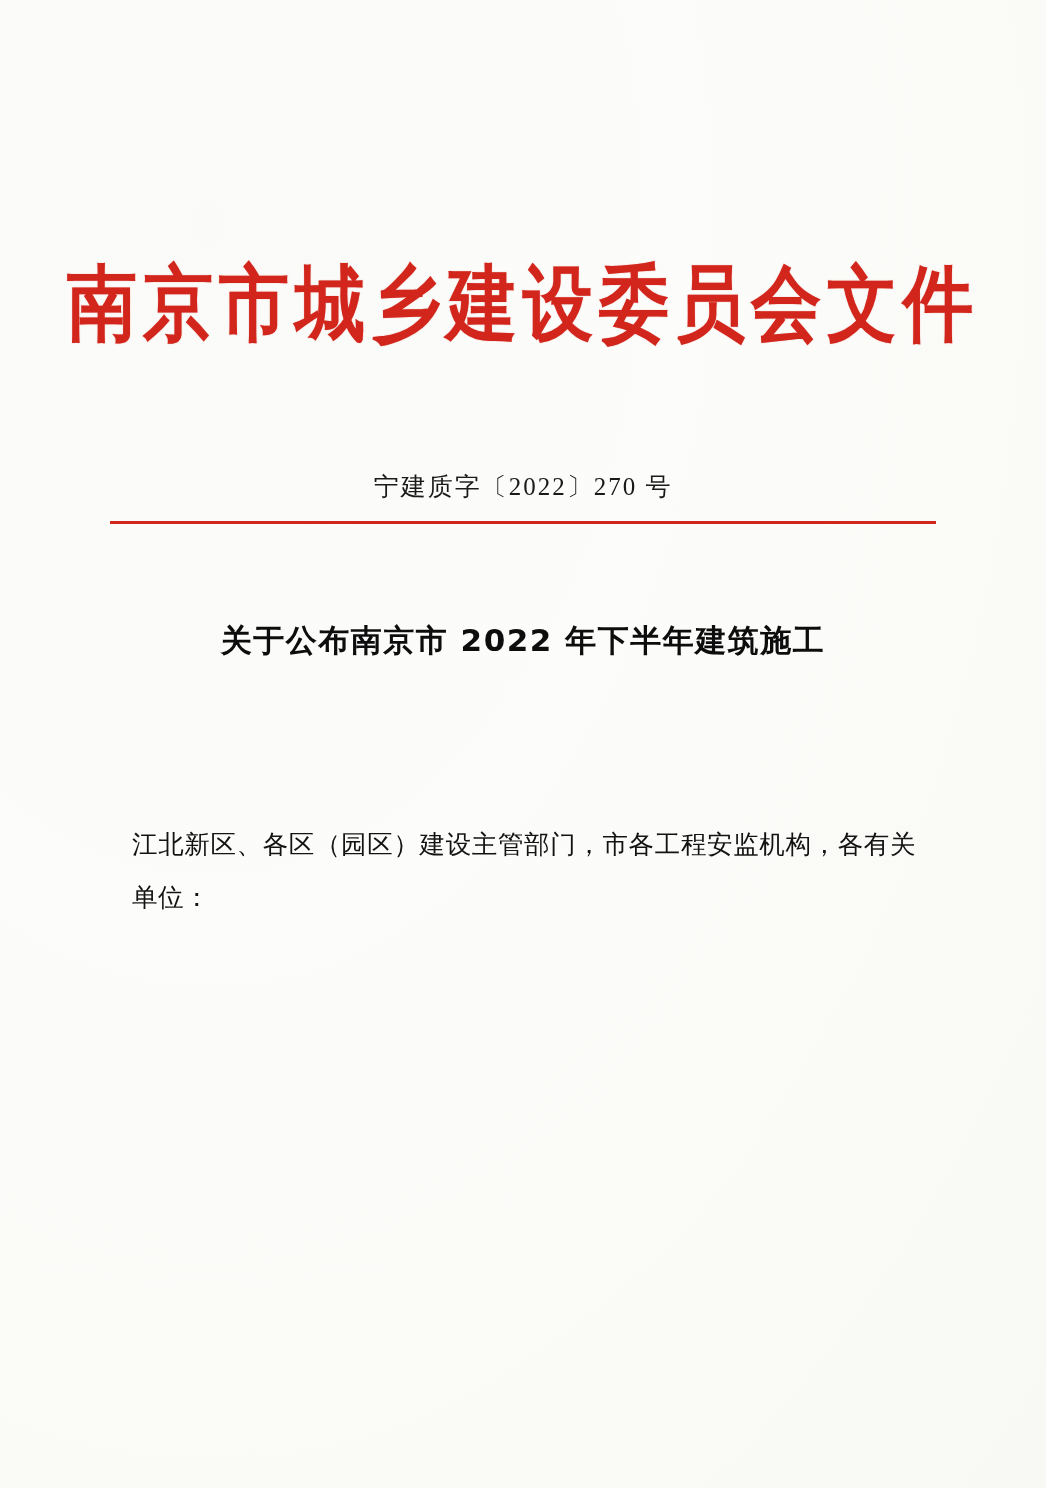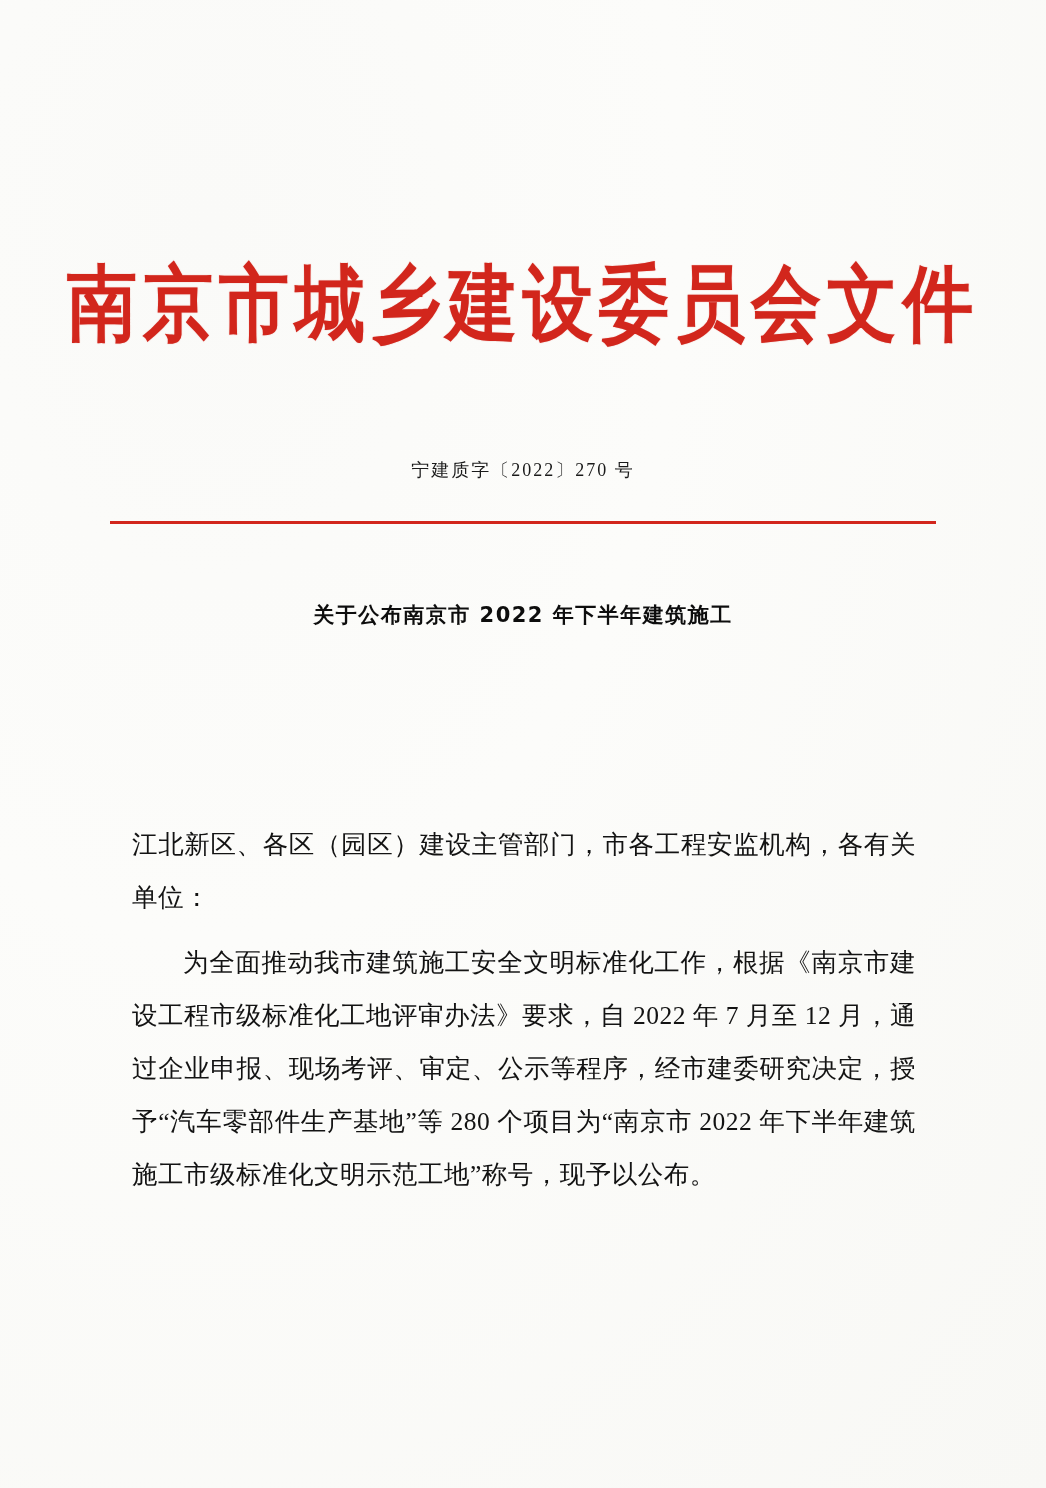--- a/index.html
+++ b/index.html
@@ -50,50 +50,50 @@
     line-height: 1.05;
     transform: scaleY(1.18);
     transform-origin: center center;
     white-space: nowrap;
     text-shadow: 0 0 1px rgba(210,38,28,0.5);
   }
 
   
   .doc-number {
     position: absolute;
-    top: 458px;
+    top: 470px;
     left: 0;
     width: 100%;
     text-align: center;
     font-family: "Liberation Serif", serif;
-    font-size: 18px;
+    font-size: 25px;
     letter-spacing: 2px;
     color: #1a1a1a;
   }
 
   
   .red-rule {
     position: absolute;
     top: 521px;
     left: 110px;
     width: 826px;
     height: 3px;
     background: #d2261c;
   }
 
   
   .doc-title {
     position: absolute;
-    top: 596px;
+    top: 612px;
     left: 120px;
     width: 806px;
     text-align: center;
     font-family: "DejaVu Sans", sans-serif;
     font-weight: bold;
-    font-size: 21px;
+    font-size: 31px;
     line-height: 1.85;
     letter-spacing: 1.5px;
     color: #0d0d0d;
   }
   .doc-title .line {
     display: block;
     white-space: nowrap;
   }
 
   
@@ -132,17 +132,16 @@
     <div class="doc-number">宁建质字〔2022〕270 号</div>
 
     <div class="red-rule"></div>
 
     <div class="doc-title">
       <span class="line">关于公布南京市 2022 年下半年建筑施工</span>
     </div>
 
     <div class="body-text">
       <p>江北新区、各区（园区）建设主管部门，市各工程安监机构，各有关单位：</p>
-      <p class="indent">为全面推动我市建筑施工安全文明标准化工作，根据《南京市建设工程市级标准化工地评审办法》要求，自 2022 年 7 月至 12 月，通过企业申报、现场考评、审定、公示等程序，经市建委研究决定，授予“汽车零部件生产基地”等 280 个项目为“南京市 2022 年下半年建筑施工市级标准化文明示范工地”称号，现予以公布。</p>
     </div>
 
   </div>
 </div>
 
 </body></html>

